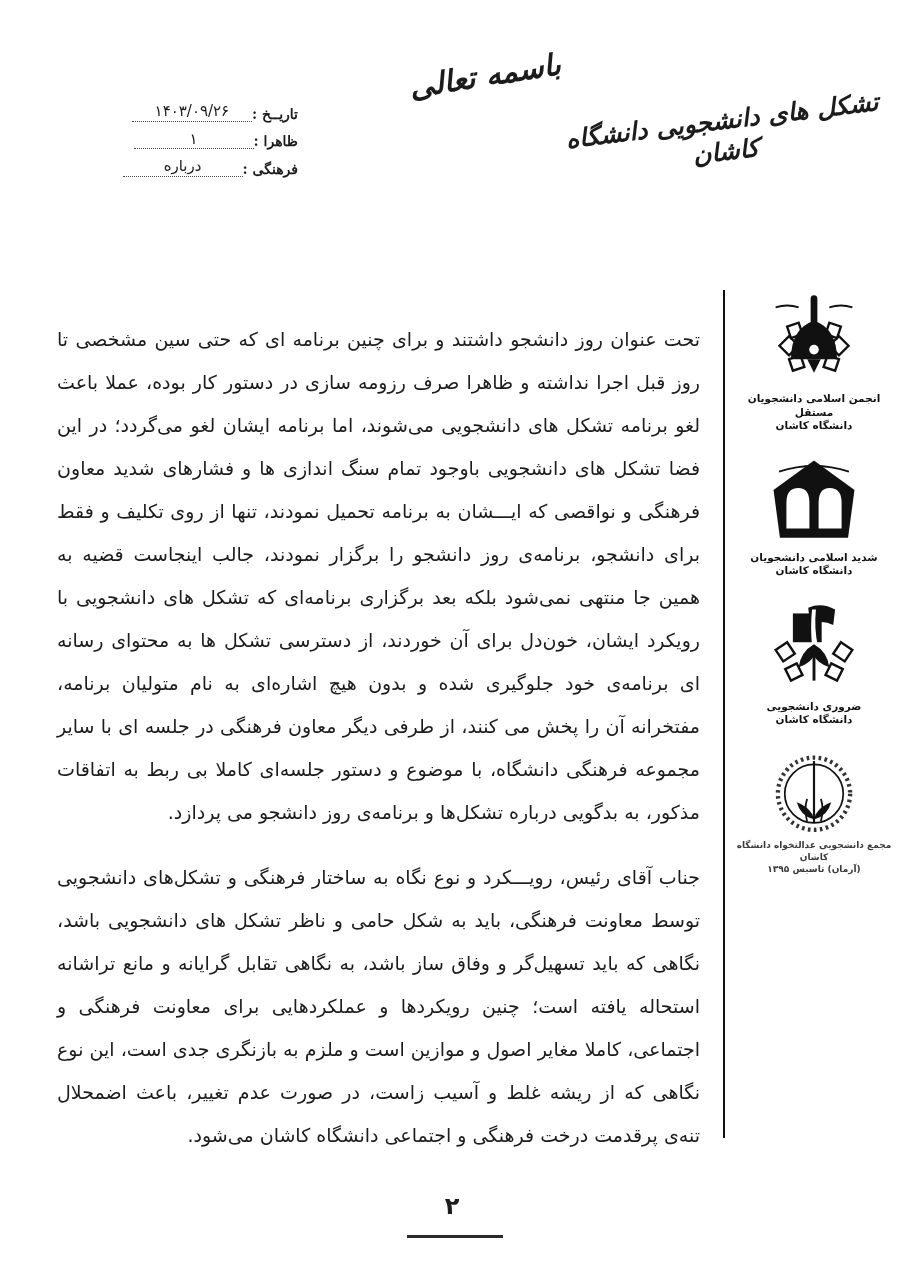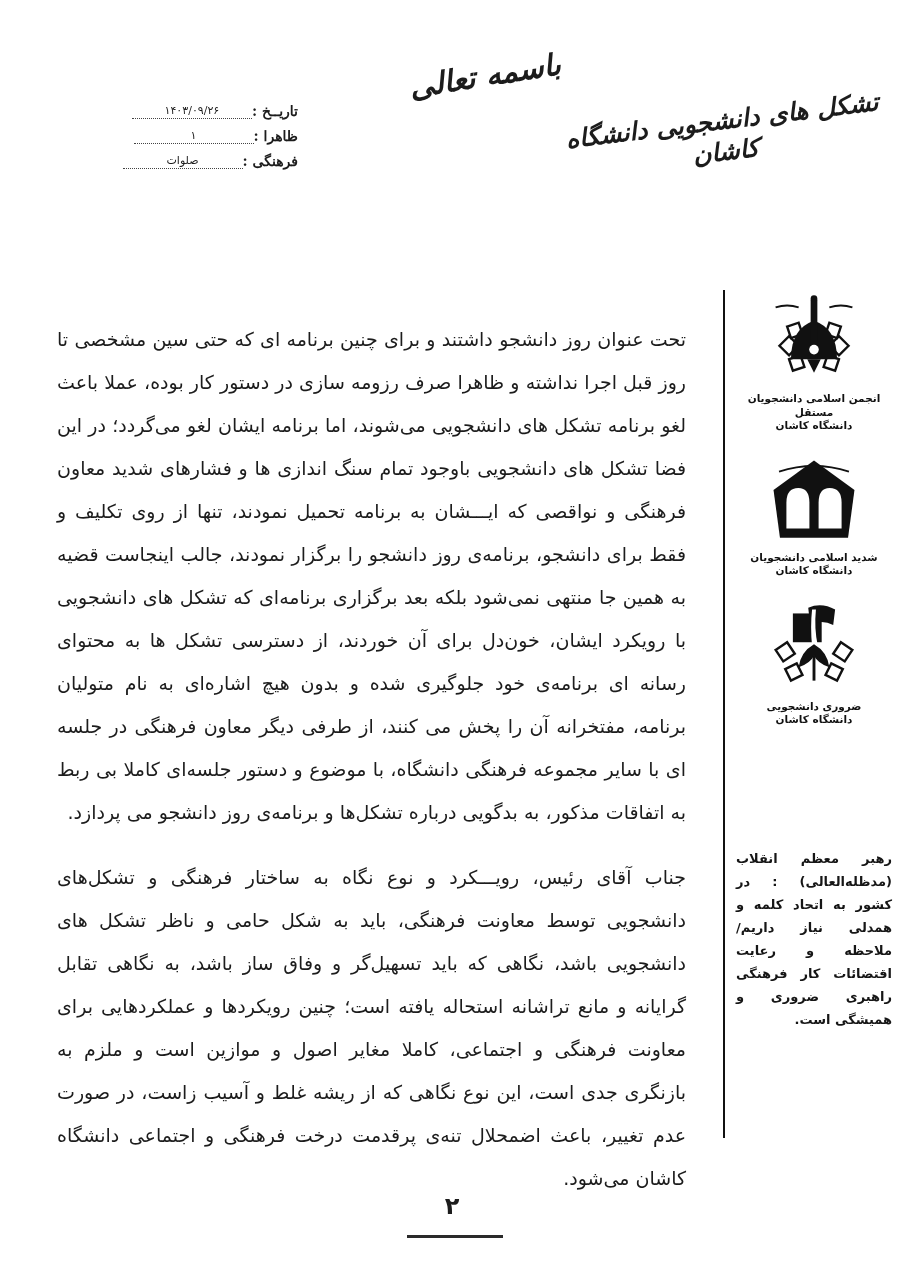--- a/index.html
+++ b/index.html
@@ -21,28 +21,28 @@
   }
   .header-fields{
     position:absolute;top:103px;left:68px;width:230px;direction:rtl;
   }
   .field-row{display:flex;align-items:flex-end;justify-content:flex-start;
     margin-bottom:9px;font-size:14px;}
   .field-label{font-weight:600;white-space:nowrap;margin-left:0;
     font-family:"DejaVu Serif",serif;}
   .field-value{
     border-bottom:1.5px dotted #444;min-width:112px;text-align:center;
-    font-size:11px;padding:0 4px 1px 4px;line-height:1.1;
+    font-size:15px;padding:0 4px 1px 4px;line-height:1.1;
   }
   
   .main-text{
     position:absolute;top:318px;right:204px;left:57px;direction:rtl;
     text-align:justify;font-size:19px;line-height:43px;
   }
-  .main-text p{margin:0 14px 22px 0;}
+  .main-text p{margin:0 0 22px 0;}
   .para-lead{font-weight:normal;}
   
   .sidebar-rule{
     position:absolute;top:290px;right:179px;width:2px;height:848px;background:#111;
   }
   .sidebar{
     position:absolute;top:292px;right:6px;width:168px;text-align:center;
   }
   .logo-block{margin-bottom:22px;text-align:center;}
   .logo-art{display:block;margin:0 auto 4px auto;}
@@ -78,21 +78,21 @@
     <div class="field-row">
       <span class="field-label">تاریــخ :</span>
       <span class="field-value">۱۴۰۳/۰۹/۲۶</span>
     </div>
     <div class="field-row">
       <span class="field-label">ظاهرا :</span>
       <span class="field-value">۱</span>
     </div>
     <div class="field-row">
       <span class="field-label">فرهنگی :</span>
-      <span class="field-value">صلوات</span>
+      <span class="field-value">درباره</span>
     </div>
   </div>
 
   <div class="sidebar-rule"></div>
 
   <div class="sidebar">
 
     <div class="logo-block">
       <svg class="logo-art" width="96" height="96" viewBox="0 0 100 100">
         <g stroke="#111" fill="none" stroke-width="2.5">
@@ -137,24 +137,34 @@
         <rect x="28" y="14" width="30" height="30" fill="#111"></rect>
         <path d="M44 8 Q58 2 72 10 L70 26 Q58 20 46 26 Z" fill="#111"></path>
         <path d="M52 10 Q50 30 54 48 L48 48 Q46 28 48 10 Z" fill="#fff"></path>
         <path d="M50 46 Q36 54 34 70 Q46 66 50 58 Q54 66 66 70 Q64 54 50 46 Z" fill="#111"></path>
         <path d="M50 58 L50 84" stroke="#111" stroke-width="3" fill="none"></path>
       </svg>
       <div class="logo-caption">ضروری دانشجویی</div>
       <div class="logo-caption">دانشگاه کاشان</div>
     </div>
 
+    <div class="logo-block">
+      <svg class="logo-art" width="86" height="86" viewBox="0 0 100 100">
+        <circle cx="50" cy="52" r="34" stroke="#111" stroke-width="2" fill="none"></circle>
+        <circle cx="50" cy="52" r="42" stroke="#333" stroke-width="5" fill="none" stroke-dasharray="3 4"></circle>
+        <path d="M50 14 L50 86" stroke="#111" stroke-width="2.5"></path>
+        <path d="M50 82 Q34 78 30 62 Q42 66 48 76" fill="#111"></path>
+        <path d="M50 82 Q66 78 70 62 Q58 66 52 76" fill="#111"></path>
+        <path d="M42 84 Q38 70 42 58" stroke="#111" stroke-width="2" fill="none"></path>
+        <path d="M58 84 Q62 70 58 58" stroke="#111" stroke-width="2" fill="none"></path>
+      </svg>
+      <div class="logo-caption small">مجمع دانشجویی عدالتخواه دانشگاه کاشان</div>
+      <div class="logo-caption small">(آرمان) تاسیس ۱۳۹۵</div>
+    </div>
 
-    <div class="quote-block">
-      <span class="quote-attribution">رهبر معظم انقلاب (مدظله‌العالی)</span><span class="quote-text"> : در کشور به اتحاد کلمه و همدلی نیاز داریم/ ملاحظه و رعایت اقتضائات کار فرهنگی راهبری ضروری و همیشگی است.</span>
-    </div>
   </div>
 
   <div class="main-text">
     <p>تحت عنوان روز دانشجو داشتند و برای چنین برنامه ای که حتی سین مشخصی تا روز قبل اجرا نداشته و ظاهرا صرف رزومه سازی در دستور کار بوده، عملا باعث لغو برنامه تشکل های دانشجویی می‌شوند، اما برنامه ایشان لغو می‌گردد؛ در این فضا تشکل های دانشجویی باوجود تمام سنگ اندازی ها و فشارهای شدید معاون فرهنگی و نواقصی که ایـــشان به برنامه تحمیل نمودند، تنها از روی تکلیف و فقط برای دانشجو، برنامه‌ی روز دانشجو را برگزار نمودند، جالب اینجاست قضیه به همین جا منتهی نمی‌شود بلکه بعد برگزاری برنامه‌ای که تشکل های دانشجویی با رویکرد ایشان، خون‌دل برای آن خوردند، از دسترسی تشکل ها به محتوای رسانه ای برنامه‌ی خود جلوگیری شده و بدون هیچ اشاره‌ای به نام متولیان برنامه، مفتخرانه آن را پخش می کنند، از طرفی دیگر معاون فرهنگی در جلسه ای با سایر مجموعه فرهنگی دانشگاه، با موضوع و دستور جلسه‌ای کاملا بی ربط به اتفاقات مذکور، به بدگویی درباره تشکل‌ها و برنامه‌ی روز دانشجو می پردازد.</p>
     <p><span class="para-lead">جناب آقای رئیس،</span><span> رویـــکرد و نوع نگاه به ساختار فرهنگی و تشکل‌های دانشجویی توسط معاونت فرهنگی، باید به شکل حامی و ناظر تشکل های دانشجویی باشد، نگاهی که باید تسهیل‌گر و وفاق ساز باشد، به نگاهی تقابل گرایانه و مانع تراشانه استحاله یافته است؛ چنین رویکردها و عملکردهایی برای معاونت فرهنگی و اجتماعی، کاملا مغایر اصول و موازین است و ملزم به بازنگری جدی است، این نوع نگاهی که از ریشه غلط و آسیب زاست، در صورت عدم تغییر، باعث اضمحلال تنه‌ی پرقدمت درخت فرهنگی و اجتماعی دانشگاه کاشان می‌شود.</span></p>
   </div>
 
   <div class="page-number">۲</div>
   <div class="page-number-rule"></div>
 

